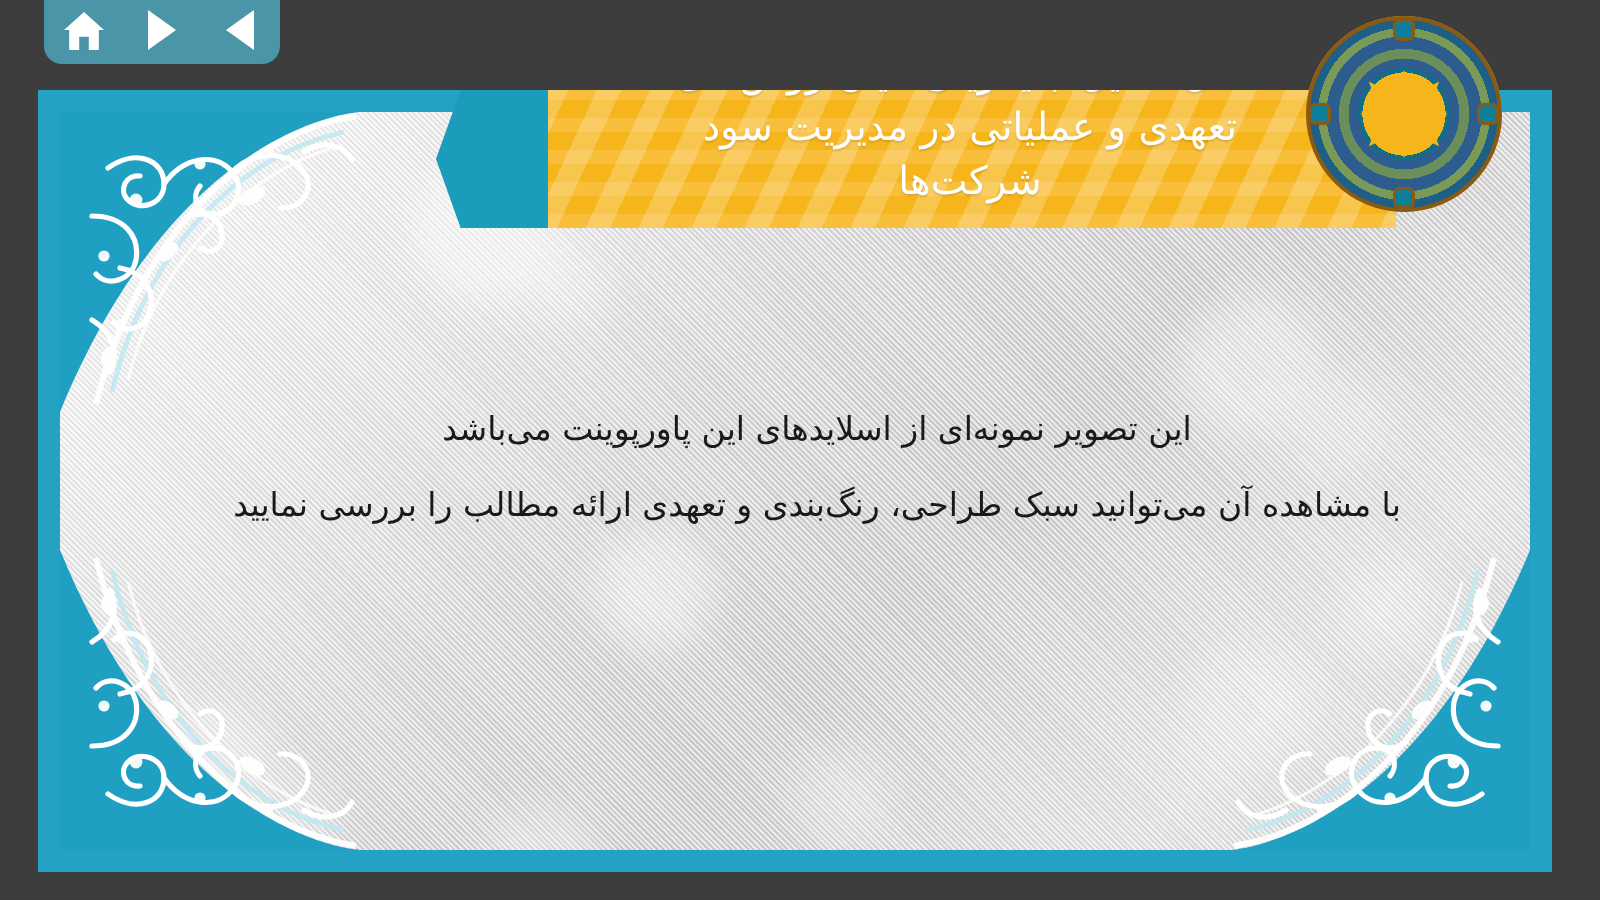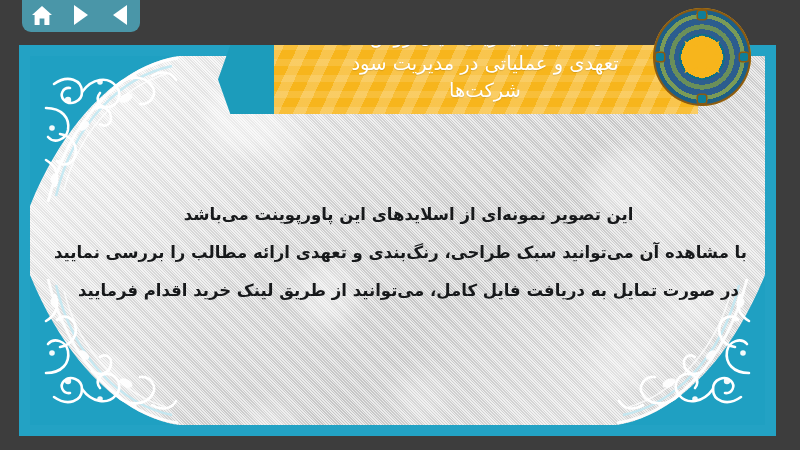--- a/index.html
+++ b/index.html
@@ -125,21 +125,21 @@
     clip-path:polygon(50% 0%,61% 28%,90% 13%,79% 43%,100% 50%,79% 57%,90% 87%,61% 72%,50% 100%,39% 72%,10% 87%,21% 57%,0% 50%,21% 43%,10% 13%,39% 28%);
   }
   .med-dot{position:absolute;width:8px;height:8px;border-radius:2px;background:#0f7e99;box-shadow:0 0 0 1.5px #8a5a12;}
 
   
   #body-text{
     position:absolute;left:40px;right:18px;top:140px;
     direction:rtl;text-align:center;
     color:#17191b;
     font-size:16.5px;line-height:38px;
-    font-weight:700;
+    font-weight:400;
   }
   #body-text .line{display:block;white-space:nowrap;}
 </style>
 </head>
 <body>
 
 <div id="viewer">
 
   <div id="nav-bar">
     <div class="nav-btn">
@@ -250,21 +250,20 @@
           <circle cx="30" cy="106" r="2.4"></circle>
           <ellipse cx="96" cy="42" rx="7" ry="4" transform="rotate(-28 96 42)"></ellipse>
           <ellipse cx="54" cy="70" rx="6" ry="3.6" transform="rotate(-40 54 70)"></ellipse>
           <ellipse cx="24" cy="122" rx="5" ry="3.2" transform="rotate(-66 24 122)"></ellipse>
         </g>
       </svg>
 
       <div id="body-text">
         <span class="line">این تصویر نمونه‌ای از اسلایدهای این پاورپوینت می‌باشد</span>
         <span class="line">با مشاهده آن می‌توانید سبک طراحی، رنگ‌بندی و تعهدی ارائه مطالب را بررسی نمایید</span>
-        <span class="line">در صورت تمایل به دریافت فایل کامل، می‌توانید از طریق لینک خرید اقدام فرمایید</span>
       </div>
     </div>
   </div>
 
   <div id="title-banner">
     <div id="banner-yellow">
       <div id="banner-pattern"></div>
     </div>
     <div id="banner-arrow"></div>
     <div id="title-text">کامل تحلیل جایگزینی میان روش‌های

